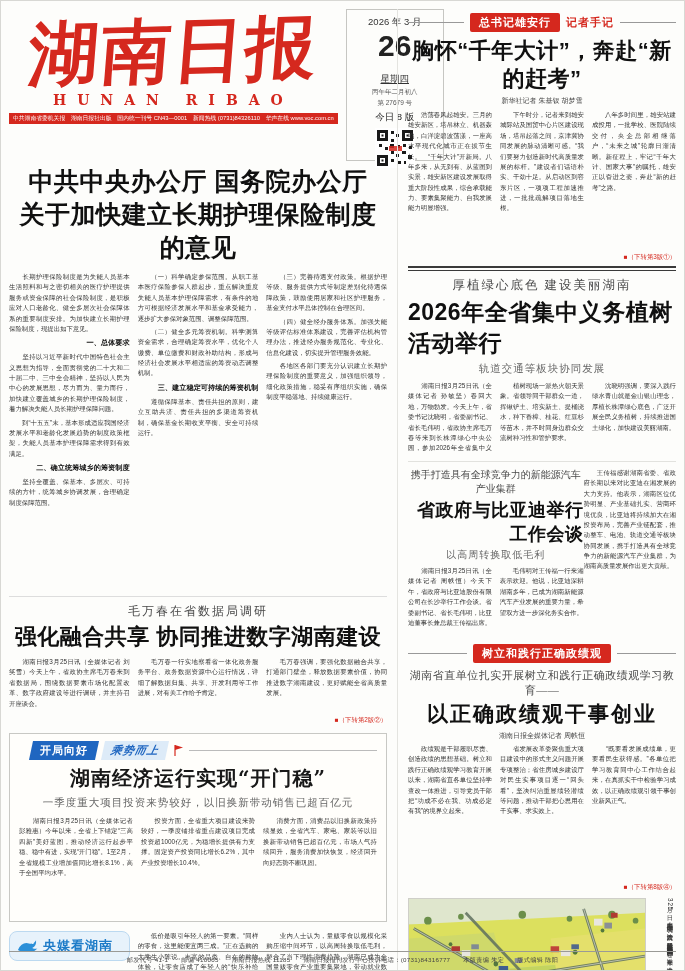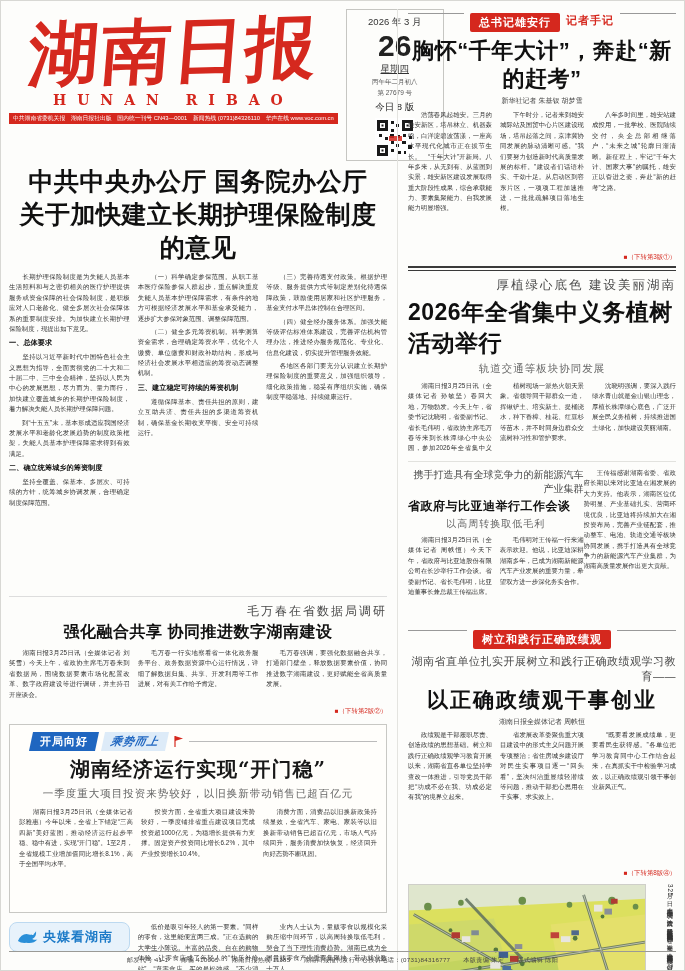--- a/index.html
+++ b/index.html
@@ -22,45 +22,45 @@
     font-size:70px;line-height:1.08;letter-spacing:2px;
     transform:skewX(-6deg) rotate(-1.5deg);margin-top:4px;white-space:nowrap;
   }
   .mast-pinyin{color:#d5281e;font-weight:700;letter-spacing:11px;font-size:14px;
     font-family:"DejaVu Serif",serif;margin-top:3px;}
   .redbar{background:#d5281e;color:#fff;font-size:5.8px;line-height:1;
     padding:3px 4px;margin-top:5px;white-space:nowrap;overflow:hidden;text-align:center;}
   .datebox{width:98px;flex:none;border:1px solid #c6c6c2;padding:6px 4px 4px;text-align:center;}
   .db-ym{font-size:9.5px;color:#333;}
   .db-day{font-size:30px;font-weight:700;color:#222;line-height:1.1;}
-  .db-week{font-size:9.5px;color:#333;margin-top:1px;text-decoration:underline;}
+  .db-week{font-size:9.5px;color:#333;margin-top:11px;text-decoration:underline;}
   .db-lunar,.db-issue{font-size:6.5px;color:#555;margin-top:2px;}
   .db-pages{font-size:9.5px;color:#222;margin-top:3px;}
   .qr{margin:4px auto 0;display:block;}
 
   
   .cols3{display:flex;gap:8px;}
   .col{flex:1;min-width:0;overflow:hidden;}
   .bp{font-size:6.4px;line-height:1.62;text-align:justify;color:#333;margin-bottom:3px;}
-  .sec{font-size:7.2px;font-weight:700;text-align:left;color:#111;margin:4px 0;}
+  .sec{font-size:7.2px;font-weight:700;text-align:right;color:#111;margin:4px 0;}
   .jumpline{font-size:6.4px;color:#d5281e;text-align:right;margin-top:1px;}
-  .kicker{font-size:12.5px;color:#4a4a4a;text-align:right;letter-spacing:2px;}
+  .kicker{font-size:12.5px;color:#4a4a4a;text-align:center;letter-spacing:2px;font-family:Liberation Serif, serif;}
   .subhead{font-size:10.5px;color:#666;text-align:center;letter-spacing:1px;}
   .byline{font-size:7px;color:#444;text-align:center;}
   .thinrule{border:none;border-top:1px solid #ddd;margin:6px 0;}
   .doublerule{height:5px;border-top:2px solid #3a3a3a;border-bottom:1px solid #3a3a3a;margin:4px 0 6px;}
 
   
   .main-headline{font-size:25px;font-weight:900;text-align:center;line-height:1.32;
     color:#101010;margin:4px 0 8px;letter-spacing:0.5px;}
   .main-cols{height:318px;overflow:hidden;}
 
   .shuzi{margin-top:2px;}
   .shuzi .kicker{font-size:12px;}
-  .shuzi-headline{font-size:16px;font-weight:900;text-align:center;color:#101010;margin:2px 0 5px;letter-spacing:0.5px;}
+  .shuzi-headline{font-size:22px;font-weight:900;text-align:center;color:#101010;margin:2px 0 5px;letter-spacing:0.5px;}
   .shuzi-cols{height:58px;overflow:hidden;}
 
   .boxed{border:1px solid #c8c8c4;padding:7px 9px 5px;margin-top:8px;background:#fffefb;}
   .banner{display:flex;align-items:center;gap:6px;margin:0 0 5px 12px;}
   .banner-badge{background:#1f66c0;color:#fff;font-size:11px;font-weight:700;
     padding:2px 9px;transform:skewX(-12deg);letter-spacing:1px;}
   .banner-badge span{display:inline-block;transform:skewX(12deg);}
   .banner-sub{background:#ddebf8;color:#1f66c0;font-size:11px;font-weight:700;font-style:italic;
     padding:2px 8px;transform:skewX(-12deg);letter-spacing:1px;}
   .banner-line{flex:1;height:1px;background:#bbb;}
@@ -71,38 +71,38 @@
 
   .lingshi{margin-top:9px;}
   .lingshi-headline{font-family:"DejaVu Serif",serif;font-size:19px;font-weight:900;
     text-align:center;color:#181818;letter-spacing:2px;margin-bottom:6px;}
   .lingshi-cols{height:86px;overflow:hidden;}
   .cm-badge{background:#e7f2fb;border:1px solid #bcd9f0;border-radius:8px;
     padding:5px 6px;display:flex;align-items:center;gap:5px;margin-bottom:4px;}
   .cm-badge-label{font-size:13px;font-weight:900;color:#1d7bc8;letter-spacing:1px;}
 
   
-  .tagrow{display:flex;gap:6px;margin:4px 0 5px;}
+  .tagrow{display:flex;align-items:center;gap:6px;margin:4px 0 5px;}
   .tagrow .line{flex:1;height:1px;background:#999;}
   .tag-badge{background:#d5281e;color:#fff;font-size:11px;font-weight:700;
     padding:2px 9px;letter-spacing:1px;border-radius:2px;}
   .tag-extra{color:#d5281e;font-size:11px;font-weight:700;letter-spacing:1px;}
   .x-headline{font-size:22px;font-weight:900;text-align:center;line-height:1.25;
     color:#101010;margin:3px 0 4px;letter-spacing:0.5px;}
   .x-cols{height:142px;overflow:hidden;margin-top:4px;}
 
   .zhishu-headline{font-size:23px;font-weight:900;text-align:left;color:#101010;
     margin:3px 0 3px;letter-spacing:0.5px;}
   .zhishu .subhead{margin-bottom:5px;}
   .zhishu-cols{height:72px;overflow:hidden;}
 
   .biyadi{display:flex;gap:0;margin-top:8px;border-top:1px solid #e2e2de;padding-top:6px;}
   .b-left{flex:1.9;min-width:0;}
   .b-left .kicker{font-size:10px;letter-spacing:0;}
-  .biyadi-headline{font-size:12px;font-weight:900;text-align:left;color:#101010;
+  .biyadi-headline{font-size:18px;font-weight:900;text-align:right;color:#101010;
     margin:2px 0 2px;letter-spacing:0.5px;}
   .b-left .subhead{font-size:10px;margin-bottom:4px;}
   .b-left-cols{display:flex;gap:8px;height:66px;overflow:hidden;}
   .b-right{flex:1;min-width:0;height:150px;overflow:hidden;}
 
   .zhengji{margin-top:12px;}
   .zhengji .kicker{font-size:11px;letter-spacing:0.5px;margin:3px 0 2px;}
   .zhengji-headline{font-size:21px;font-weight:900;text-align:center;color:#101010;
     margin:1px 0 3px;letter-spacing:2px;}
   .zhengji-cols{height:138px;overflow:hidden;margin-top:3px;}

